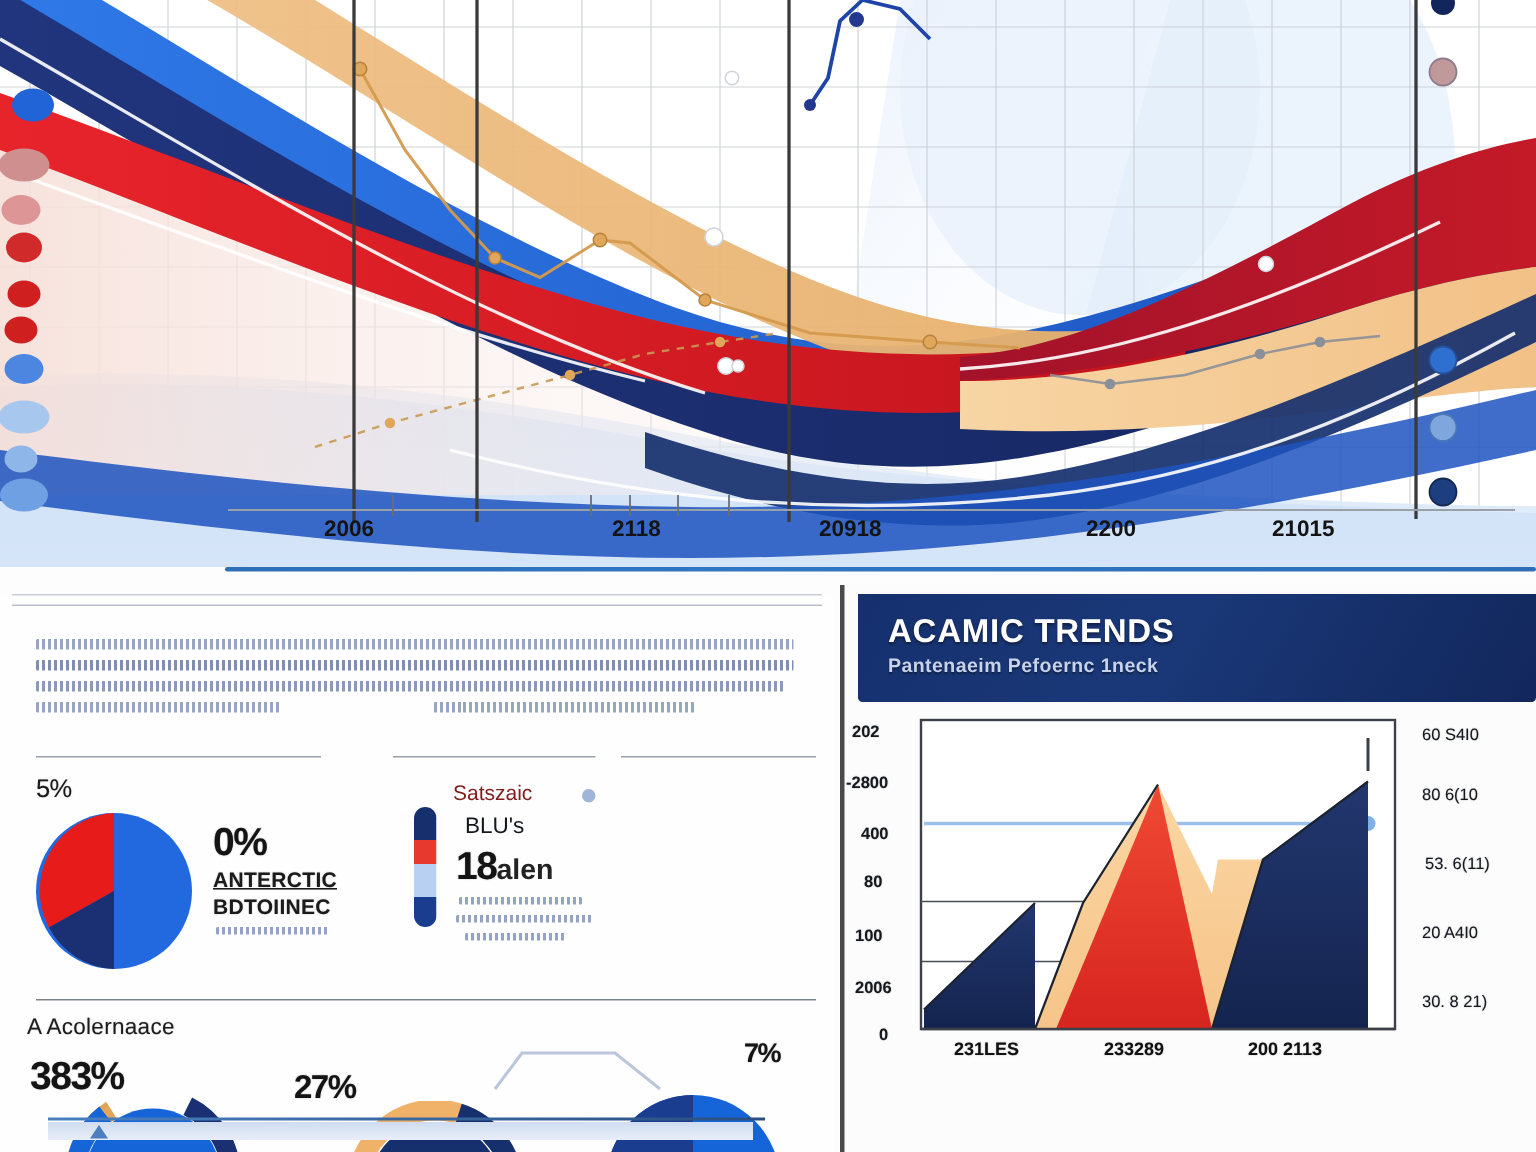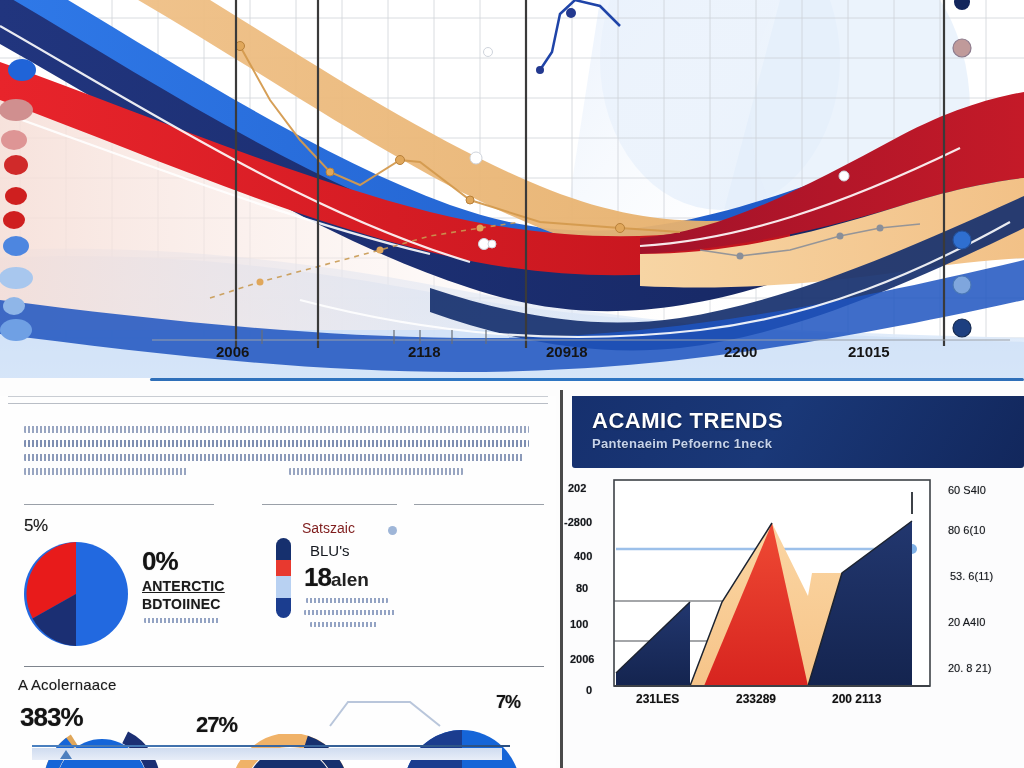--- a/index.html
+++ b/index.html
@@ -437,20 +437,20 @@
       </svg>
 
       <div class="xlab" style="left:66px;top:214px;">231LES</div>
       <div class="xlab" style="left:166px;top:214px;">233289</div>
       <div class="xlab" style="left:262px;top:214px;">200 2113</div>
 
       <div class="axlab r" style="left:378px;top:6px;">60 S4I0</div>
       <div class="axlab r" style="left:378px;top:46px;">80 6(10</div>
       <div class="axlab r" style="left:380px;top:92px;">53. 6(11)</div>
       <div class="axlab r" style="left:378px;top:138px;">20 A4I0</div>
-      <div class="axlab r" style="left:378px;top:184px;">20. 8 21)</div>
+      <div class="axlab r" style="left:378px;top:184px;">30. 8 21)</div>
     </div>
   </div>
 
   <div id="footLine"></div>
   <div id="footBar"></div>
   <div id="footTri"></div>
 </div>
 
 </body></html>

